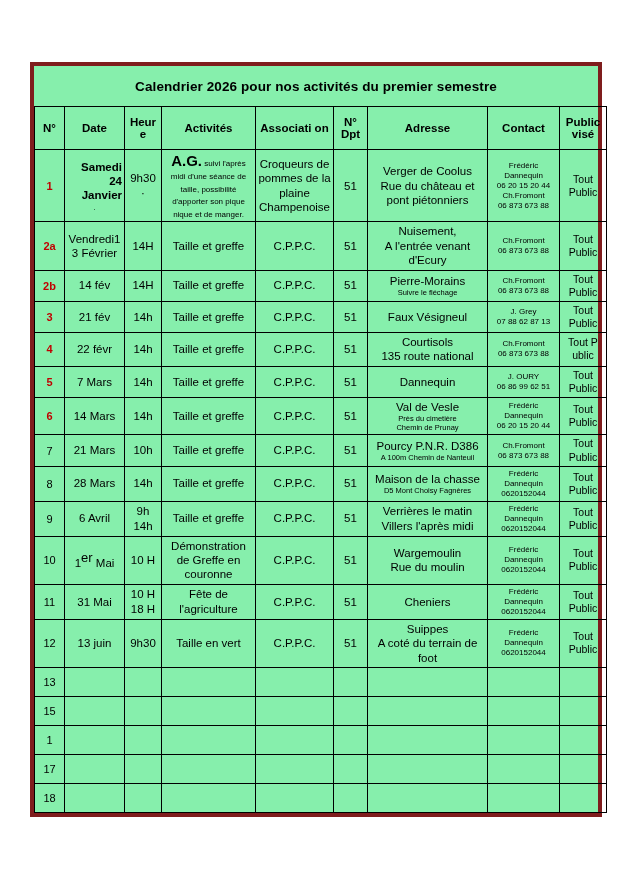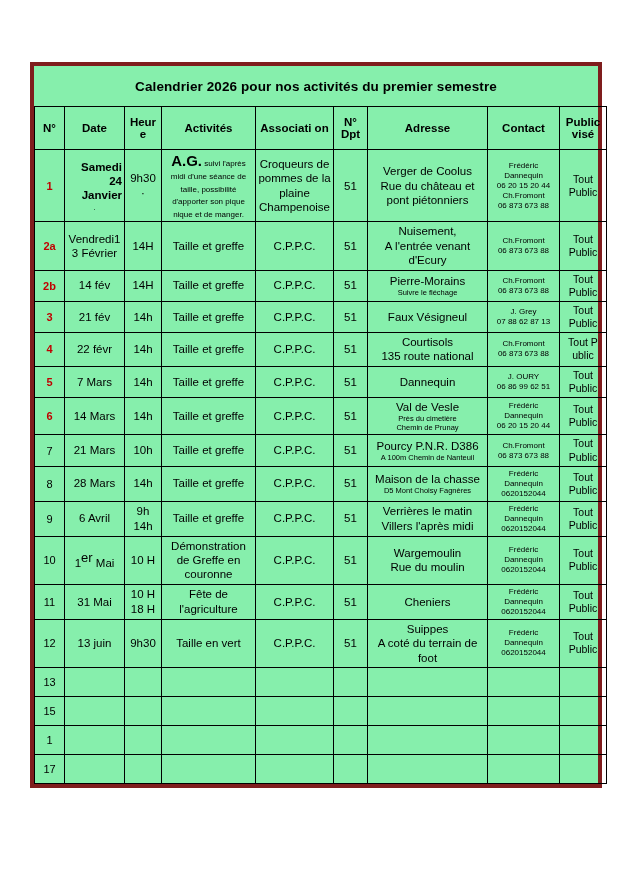--- a/index.html
+++ b/index.html
@@ -566,16 +566,41 @@
             <td class="cell-main">
               <div></div>
             </td>
             <td class="cell-contact">
               <div></div>
             </td>
             <td class="cell-public">
               <div></div>
             </td>
           </tr>
+          <tr class="empty-row">
+            <td class="num-blk">18</td>
+            <td class="cell-main">
+              <div></div>
+            </td>
+            <td class="cell-main">
+              <div></div>
+            </td>
+            <td class="cell-main">
+              <div></div>
+            </td>
+            <td class="cell-main">
+              <div></div>
+            </td>
+            <td class="cell-main"></td>
+            <td class="cell-main">
+              <div></div>
+            </td>
+            <td class="cell-contact">
+              <div></div>
+            </td>
+            <td class="cell-public">
+              <div></div>
+            </td>
+          </tr>
         </tbody>
     </table>
   </div>
 </div>
 
 </body></html>

